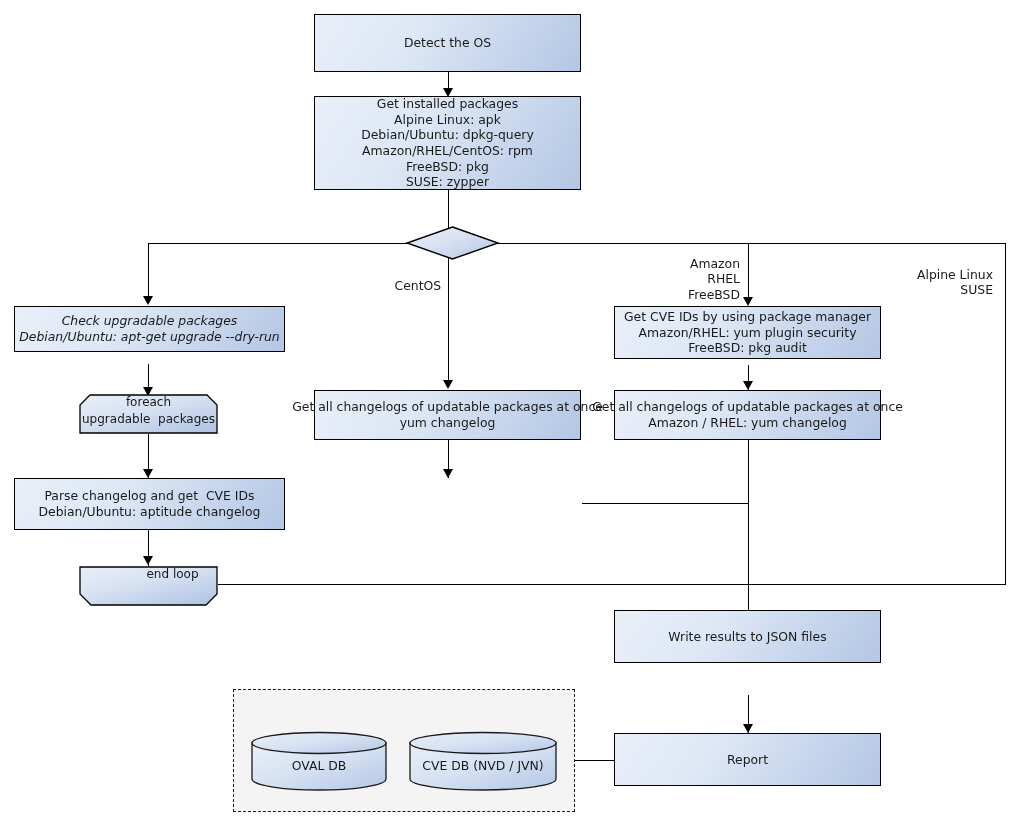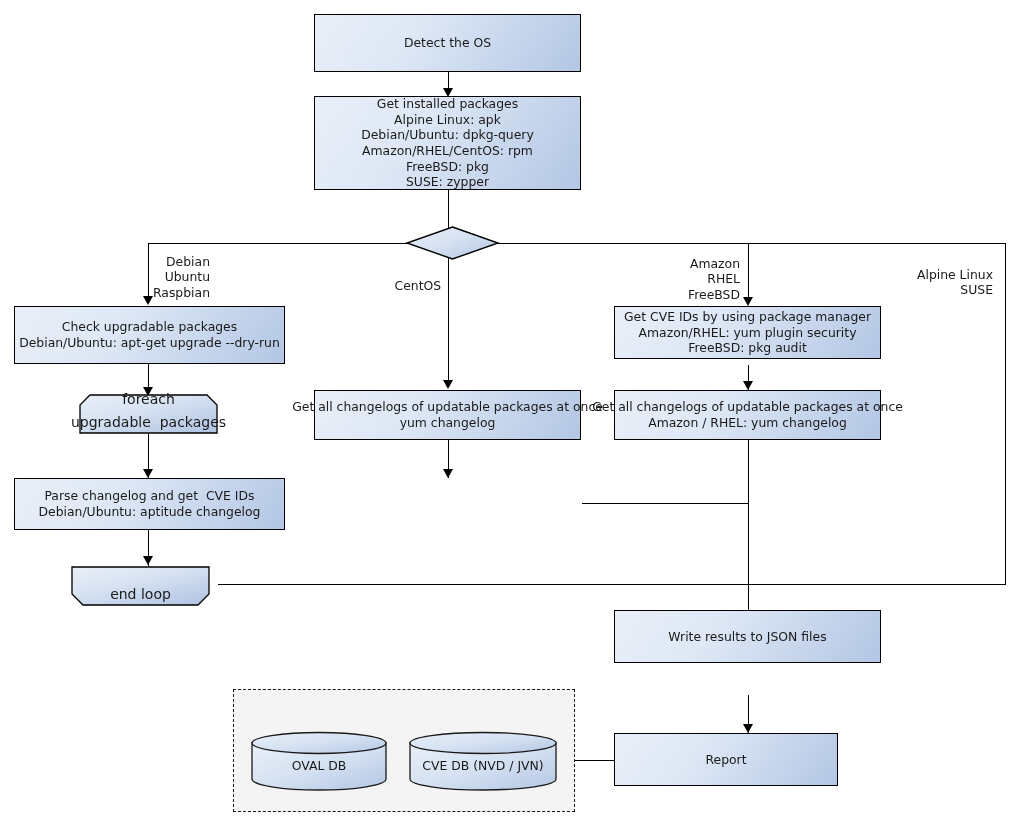--- a/index.html
+++ b/index.html
@@ -19,22 +19,22 @@
   }
   .node .txt{width:100%;}
 
   
   .overflow{overflow:visible;}
   .overflow .txt{position:absolute;left:50%;transform:translateX(-50%);width:auto;}
   .chamfer-wrap{position:absolute;}
   .chamfer-wrap svg{position:absolute;left:0;top:0;overflow:visible;}
   .chamfer-wrap .lbl{
     position:absolute;left:0;top:0;width:100%;height:100%;
-    display:flex;align-items:flex-end;justify-content:center;text-align:center;
-    font-size:14px;color:#1a1a1a;line-height:23px;white-space:nowrap;
+    display:flex;align-items:flex-start;justify-content:center;text-align:center;
+    font-size:12px;color:#1a1a1a;line-height:17px;white-space:nowrap;
   }
 
   
   .diamond{position:absolute;}
   .diamond svg{display:block;overflow:visible;}
 
   
   .ln{position:absolute;background:#000;}
   .h{height:1.4px;}
   .v{width:1.4px;}
@@ -137,21 +137,21 @@
         <linearGradient id="dg" x1="0" y1="0" x2="1" y2="1">
           <stop offset="0%" stop-color="#e9eff8"></stop>
           <stop offset="45%" stop-color="#d7e2f2"></stop>
           <stop offset="100%" stop-color="#b3c6e4"></stop>
         </linearGradient>
       </defs>
       <polygon points="46.5,1 92,17 46.5,33 1,17" fill="url(#dg)" stroke="#000" stroke-width="1.4"></polygon>
     </svg>
   </div>
 
-  <div class="node" style="left:14px;top:306px;width:271px;height:58px;">
+  <div class="node" style="left:14px;top:306px;width:271px;height:46px;font-style:italic;">
     <span class="txt">
       <span>Check upgradable packages<br>Debian/Ubuntu: apt-get upgrade --dry-run</span>
     </span>
   </div>
 
   <div class="chamfer-wrap" style="left:79px;top:394px;width:139px;height:40px;">
     <svg width="139" height="40" viewBox="0 0 139 40">
       <defs>
         <linearGradient id="fg" x1="0" y1="0" x2="0.85" y2="1">
           <stop offset="0%" stop-color="#e9eff8"></stop>
@@ -165,21 +165,21 @@
       <span>foreach<br>upgradable&nbsp;&nbsp;packages</span>
     </div>
   </div>
 
   <div class="node" style="left:14px;top:478px;width:271px;height:52px;">
     <span class="txt">
       <span>Parse changelog and get&nbsp;&nbsp;CVE IDs<br>Debian/Ubuntu: aptitude changelog</span>
     </span>
   </div>
 
-  <div class="chamfer-wrap" style="left:71px;top:566px;width:139px;height:40px;">
+  <div class="chamfer-wrap" style="left:79px;top:566px;width:139px;height:40px;padding-left:48px;">
     <svg width="139" height="40" viewBox="0 0 139 40">
       <defs>
         <linearGradient id="eg" x1="0" y1="0" x2="0.85" y2="1">
           <stop offset="0%" stop-color="#e9eff8"></stop>
           <stop offset="45%" stop-color="#d7e2f2"></stop>
           <stop offset="100%" stop-color="#b3c6e4"></stop>
         </linearGradient>
       </defs>
       <polygon points="1,1 138,1 138,28 127,39 12,39 1,28" fill="url(#eg)" stroke="#000" stroke-width="1.3"></polygon>
     </svg>
@@ -202,27 +202,24 @@
   <div class="node overflow" style="left:614px;top:390px;width:267px;height:50px;">
     <span class="txt">
       <span>Get all changelogs of updatable packages at once<br>Amazon / RHEL: yum changelog</span>
     </span>
   </div>
 
   <div class="node" style="left:614px;top:610px;width:267px;height:53px;">
     <span class="txt">Write results to JSON files</span>
   </div>
 
-  <div class="node" style="left:614px;top:733px;width:224px;height:53px;">
+  <div class="node" style="left:614px;top:733px;width:267px;height:53px;">
     <span class="txt">Report</span>
   </div>
 
-  <div class="blabel right" style="left:100px;top:238px;width:110px;">
-    <span>Debian<br>Ubuntu<br>Raspbian</span>
-  </div>
 
   <div class="blabel center" style="left:374px;top:262px;width:72px;">
     <span>CentOS</span>
   </div>
 
   <div class="blabel right" style="left:636px;top:240px;width:104px;">
     <span>Amazon<br>RHEL<br>FreeBSD</span>
   </div>
 
   <div class="blabel right" style="left:876px;top:251px;width:117px;">

